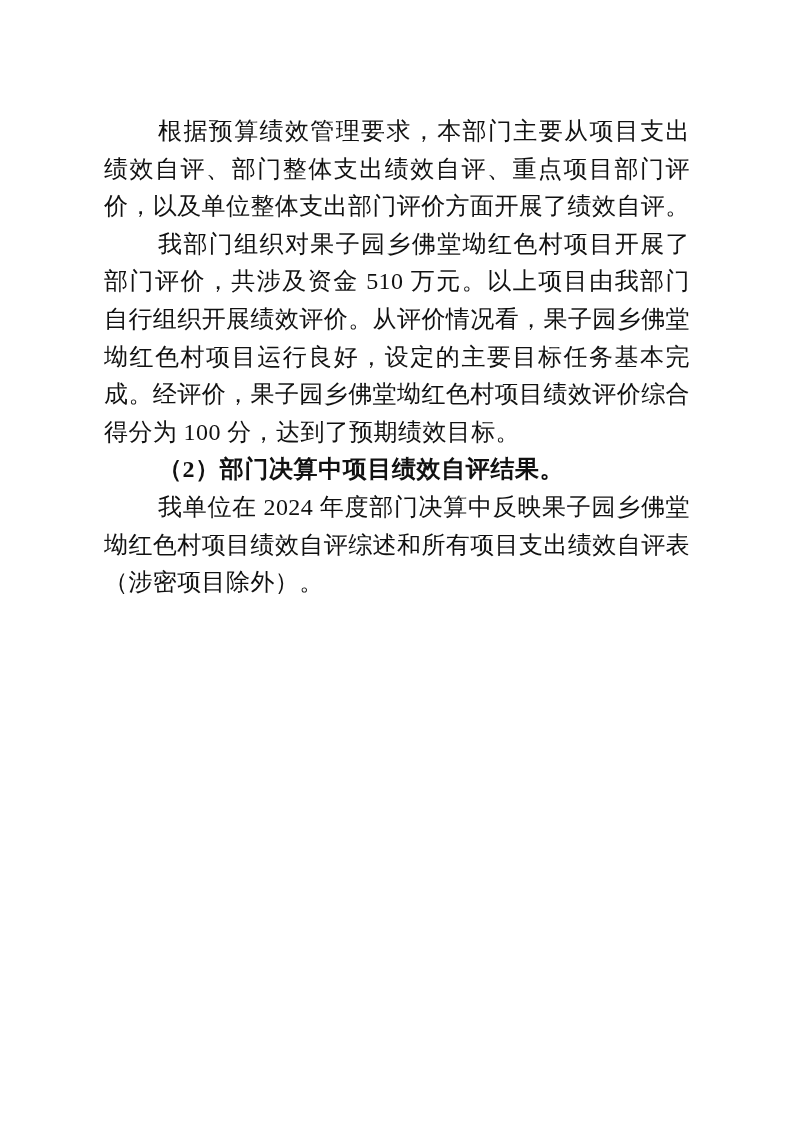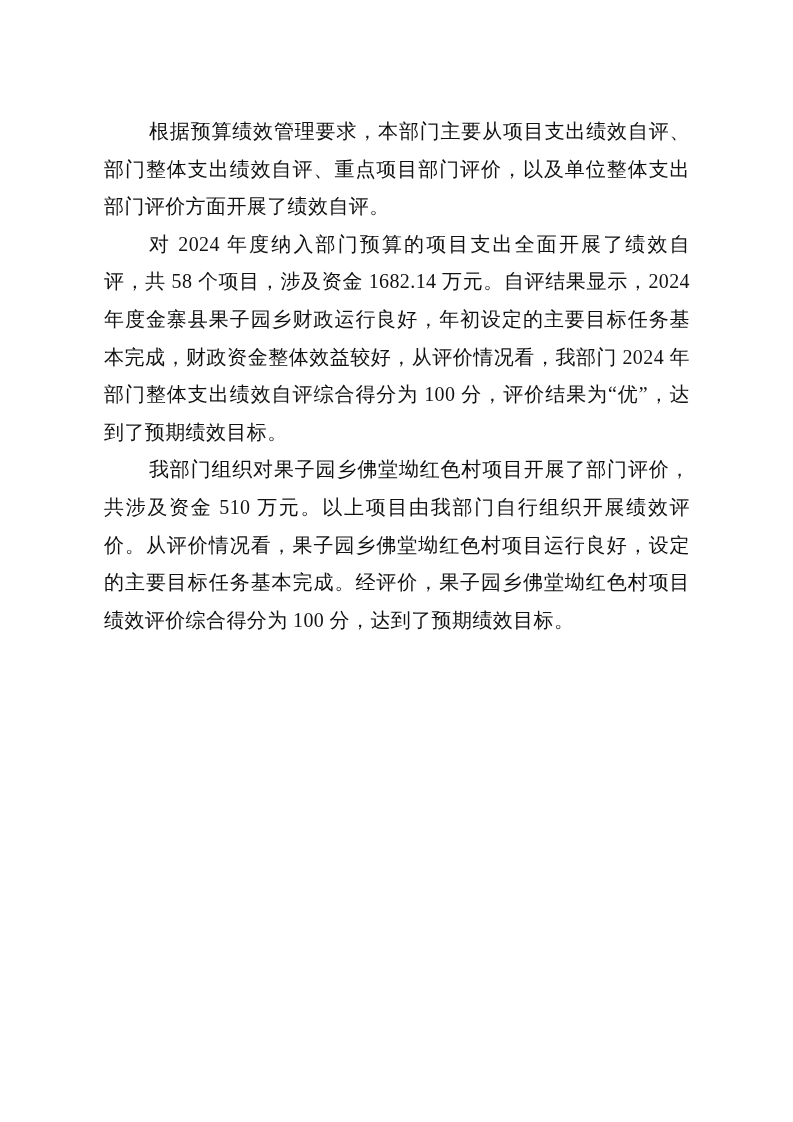--- a/index.html
+++ b/index.html
@@ -17,36 +17,37 @@
     color: #111111;
   }
   .text-block {
     position: absolute;
     top: 113px;
     left: 104px;
     width: 586px;
   }
   .para {
     margin: 0;
-    font-size: 20px;
+    font-size: 24px;
     line-height: 37.6px;
     text-align: justify;
     text-justify: inter-character;
     text-indent: 2.25em;
     letter-spacing: 0.4px;
     word-break: break-all;
   }
   .para.heading {
     font-weight: bold;
     text-align: left;
     letter-spacing: 0.6px;
   }
 </style>
 </head>
 <body>
 
 <div class="page">
   <div class="text-block">
     <p class="para">根据预算绩效管理要求，本部门主要从项目支出绩效自评、部门整体支出绩效自评、重点项目部门评价，以及单位整体支出部门评价方面开展了绩效自评。</p>
-    <p class="para">对 2024 年度纳入部门预算的项目支出全面开展了绩效自评，共 58 个项目，涉及资金 1682.14 万元。自评结果显示，2024 年度金寨县果子园乡财政运行良好，年初设定的主要目标任务基本完成，财政资金整体效益较好，从评价情况看，我部门 2024 年部门整体支出绩效自评综合得分为 100 分，评价结果为“优”，达到了预期绩效目标。</p>
     <p class="para">我部门组织对果子园乡佛堂坳红色村项目开展了部门评价，共涉及资金 510 万元。以上项目由我部门自行组织开展绩效评价。从评价情况看，果子园乡佛堂坳红色村项目运行良好，设定的主要目标任务基本完成。经评价，果子园乡佛堂坳红色村项目绩效评价综合得分为 100 分，达到了预期绩效目标。</p>
+    <p class="para heading">（2）部门决算中项目绩效自评结果。</p>
+    <p class="para">我单位在 2024 年度部门决算中反映果子园乡佛堂坳红色村项目绩效自评综述和所有项目支出绩效自评表（涉密项目除外）。</p>
   </div>
 </div>
 
 </body></html>

